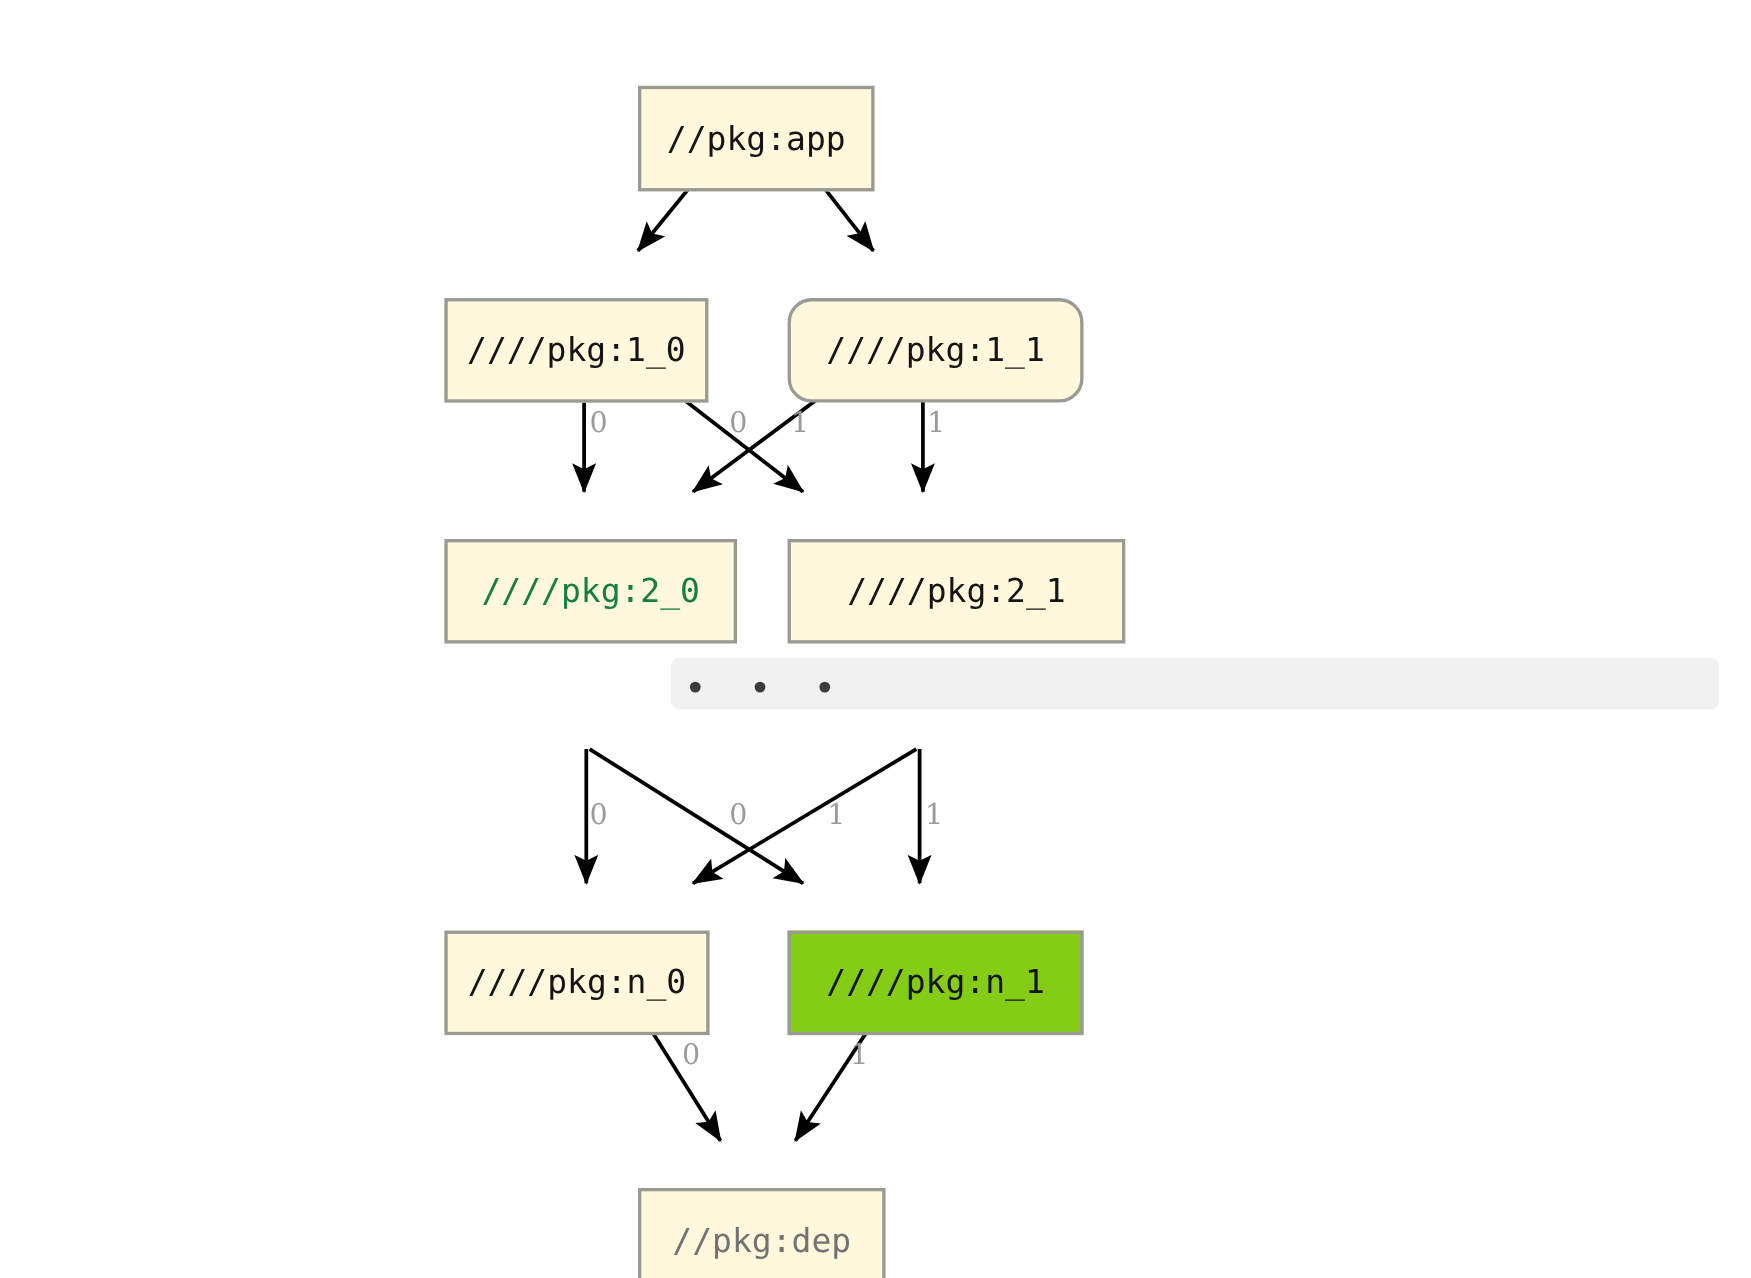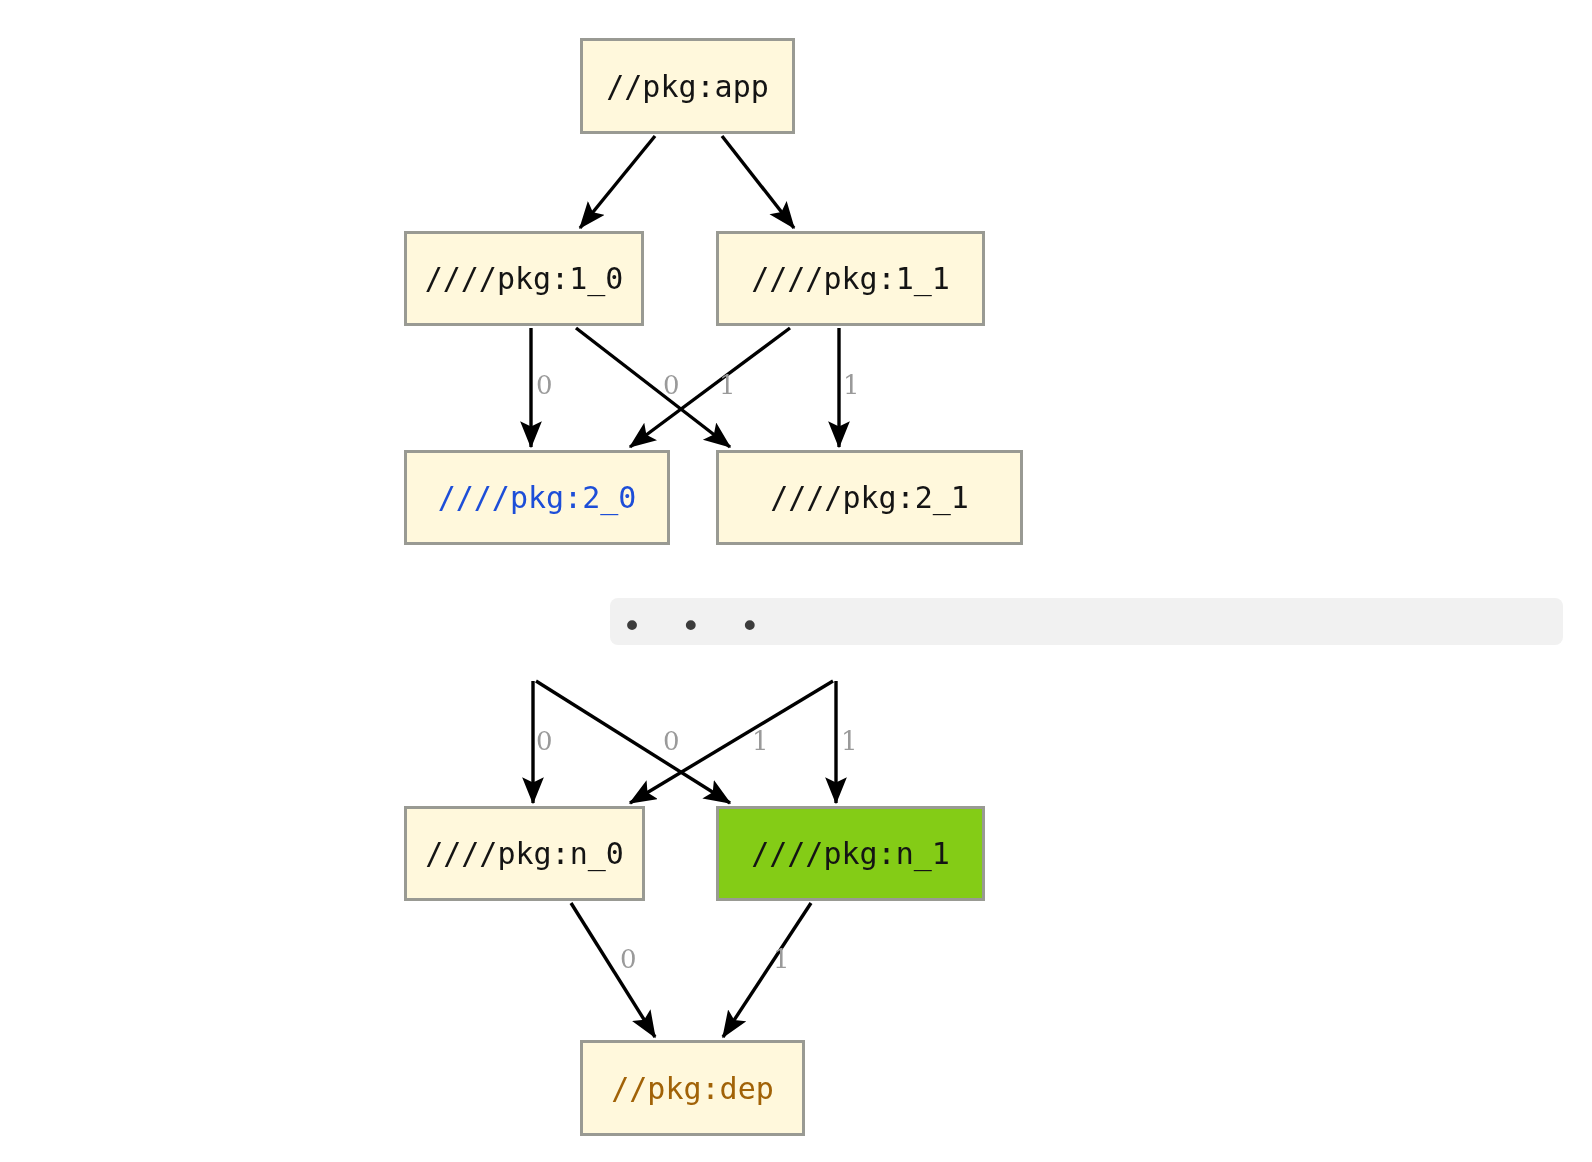--- a/index.html
+++ b/index.html
@@ -25,20 +25,21 @@
     height: 1162px;
   }
   .node-box {
     position: absolute;
     box-sizing: border-box;
     background: #fff8dc;
     border: 3px solid #999a93;
     display: flex;
     align-items: center;
     justify-content: center;
+    margin-top: 40px;
   }
   .node-label {
     font-family: "DejaVu Sans Mono", "Liberation Mono", monospace;
     font-size: 30px;
     color: #141414;
     letter-spacing: 0px;
     white-space: nowrap;
   }
   .edge-label {
     position: absolute;
@@ -93,37 +94,37 @@
       </g>
   </svg>
 
   <div id="nodes">
       <div class="node-box" style="left: 580px; top: 38px; width: 215px; height: 96px; background: rgb(255, 248, 220); border-color: rgb(153, 154, 147);">
         <span class="node-label" style="color: rgb(20, 20, 20);">//pkg:app</span>
       </div>
       <div class="node-box" style="left: 404px; top: 231px; width: 240px; height: 95px; background: rgb(255, 248, 220); border-color: rgb(153, 154, 147);">
         <span class="node-label" style="color: rgb(20, 20, 20);">////pkg:1_0</span>
       </div>
-      <div class="node-box" style="left: 716px; top: 231px; width: 269px; height: 95px; background: rgb(255, 248, 220); border-color: rgb(153, 154, 147);">
+      <div class="node-box" style="left: 716px; top: 231px; width: 269px; height: 95px; background: rgb(255, 248, 220); border-color: rgb(153, 154, 147); border-radius: 22px;">
         <span class="node-label" style="color: rgb(20, 20, 20);">////pkg:1_1</span>
       </div>
       <div class="node-box" style="left: 404px; top: 450px; width: 266px; height: 95px; background: rgb(255, 248, 220); border-color: rgb(153, 154, 147);">
-        <span class="node-label" style="color: #1d4ed8;">////pkg:2_0</span>
+        <span class="node-label" style="color: #15803d;">////pkg:2_0</span>
       </div>
       <div class="node-box" style="left: 716px; top: 450px; width: 307px; height: 95px; background: rgb(255, 248, 220); border-color: rgb(153, 154, 147);">
         <span class="node-label" style="color: rgb(20, 20, 20);">////pkg:2_1</span>
       </div>
       <div class="node-box" style="left: 404px; top: 806px; width: 241px; height: 95px; background: rgb(255, 248, 220); border-color: rgb(153, 154, 147);">
         <span class="node-label" style="color: rgb(20, 20, 20);">////pkg:n_0</span>
       </div>
       <div class="node-box" style="left: 716px; top: 806px; width: 269px; height: 95px; background: #84cc16; border-color: rgb(153, 154, 147);">
         <span class="node-label" style="color: rgb(20, 20, 20);">////pkg:n_1</span>
       </div>
       <div class="node-box" style="left: 580px; top: 1040px; width: 225px; height: 96px; background: rgb(255, 248, 220); border-color: rgb(153, 154, 147);">
-        <span class="node-label" style="color: #a16207;">//pkg:dep</span>
+        <span class="node-label" style="color: #737373;">//pkg:dep</span>
       </div>
     </div>
   <div id="edge-labels">
       <span class="edge-label" style="left: 536px; top: 372px; color: rgb(154, 154, 154);">0</span>
       <span class="edge-label" style="left: 663px; top: 372px; color: rgb(154, 154, 154);">0</span>
       <span class="edge-label" style="left: 719px; top: 372px; color: rgb(154, 154, 154);">1</span>
       <span class="edge-label" style="left: 843px; top: 372px; color: rgb(154, 154, 154);">1</span>
       <span class="edge-label" style="left: 536px; top: 728px; color: rgb(154, 154, 154);">0</span>
       <span class="edge-label" style="left: 663px; top: 728px; color: rgb(154, 154, 154);">0</span>
       <span class="edge-label" style="left: 752px; top: 728px; color: rgb(154, 154, 154);">1</span>

